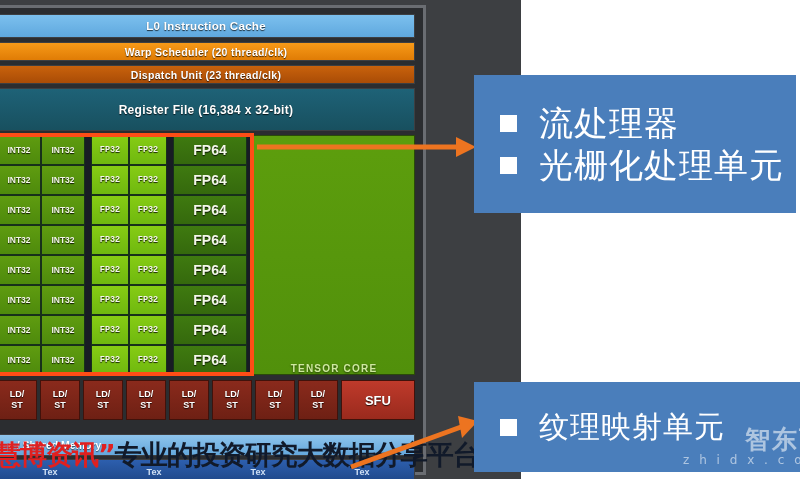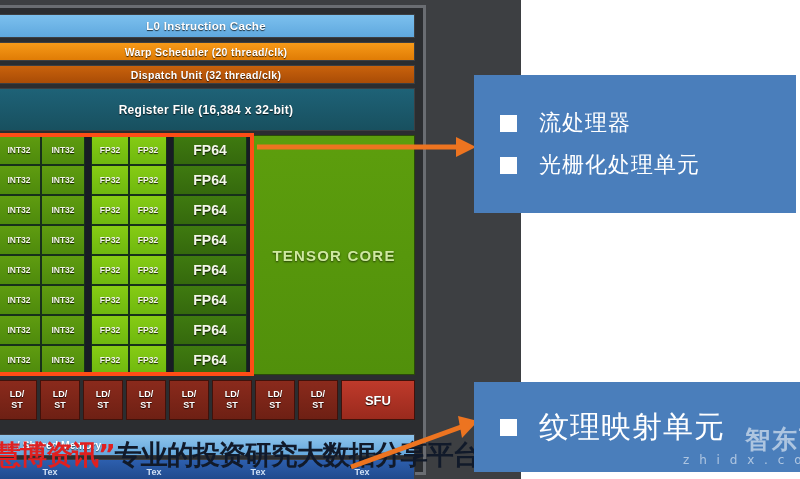--- a/index.html
+++ b/index.html
@@ -45,29 +45,29 @@
     color:#f4f7ea;font-weight:bold;
     display:flex;align-items:center;justify-content:center;
     text-shadow:0 1px 1px rgba(0,0,0,.8);
     border:1px solid #17301a;
     flex:1 1 auto;
   }
   .c-int{background:linear-gradient(#5f9c10,#4e8a0c);font-size:8.5px;}
   .c-fp32{background:linear-gradient(#86cc14,#6fb80f);font-size:8.5px;}
   .c-fp64{background:linear-gradient(#3f7a10,#35690d);font-size:14px;}
   .col-int{width:44px;}
-  .col-fp32{width:38px;}
+  .col-fp32{width:38px;font-family:Liberation Mono, monospace;}
   .col-fp64{width:74px;}
   .gap-dark{width:6px;background:#181c24;}
   #tensor{
     flex:1 1 auto;
     background:linear-gradient(#5d9e0d,#51900b);
     border:1px solid #2a4a0a;
-    display:flex;align-items:center;justify-content:center;
-    color:#cfe9a0;font-weight:bold;font-size:15px;letter-spacing:1.2px;
+    display:flex;align-items:flex-end;justify-content:center;
+    color:#cfe9a0;font-weight:bold;font-size:10px;letter-spacing:1.2px;
     text-shadow:0 1px 2px rgba(0,0,0,.6);
   }
   #redbox{
     position:absolute;left:-2px;top:-2px;width:259px;height:243px;
     border:4px solid #ff4d16;box-sizing:border-box;pointer-events:none;
   }
 
   
   #ldst-row{display:flex;height:40px;margin-top:5px;gap:3px;}
   .ldst{
@@ -122,21 +122,21 @@
     color:#ffffff;
     font-family:"DejaVu Sans","Liberation Sans",sans-serif;
   }
   #panel-top{left:474px;top:75px;width:322px;height:138px;}
   #panel-bottom{left:474px;top:382px;width:368px;height:90px;}
   .bullet-row{display:flex;align-items:center;padding-left:26px;}
   .bullet{
     width:17px;height:17px;background:#ffffff;flex:0 0 auto;
     margin-right:22px;
   }
-  .blabel{font-size:22px;line-height:42px;letter-spacing:1px;}
+  .blabel{font-size:34px;line-height:42px;letter-spacing:1px;}
   #panel-bottom .blabel{font-size:30px;}
 
   
   .arrow{position:absolute;pointer-events:none;}
 
   
   #wm{
     position:absolute;right:16px;bottom:5px;
     opacity:.55;color:#ffffff;text-align:right;
     font-family:"DejaVu Sans","Liberation Sans",sans-serif;
@@ -150,21 +150,21 @@
 <div id="sm-diagram">
   <div id="sm-inner">
 
     <div class="bar bar-l0">
         <span>L0 Instruction Cache</span>
       </div>
     <div class="bar bar-warp">
         <span>Warp Scheduler (20 thread/clk)</span>
       </div>
     <div class="bar bar-dispatch">
-        <span>Dispatch Unit (32 thread/clk)</span>
+        <span>Dispatch Unit (23 thread/clk)</span>
       </div>
     <div class="bar bar-regfile">
         <span>Register File (16,384 x 32-bit)</span>
       </div>
 
     <div id="core-area">
       <div class="col col-int" id="col-int-a">
           <div class="cell c-int">INT32</div>
           <div class="cell c-int">INT32</div>
           <div class="cell c-int">INT32</div>

